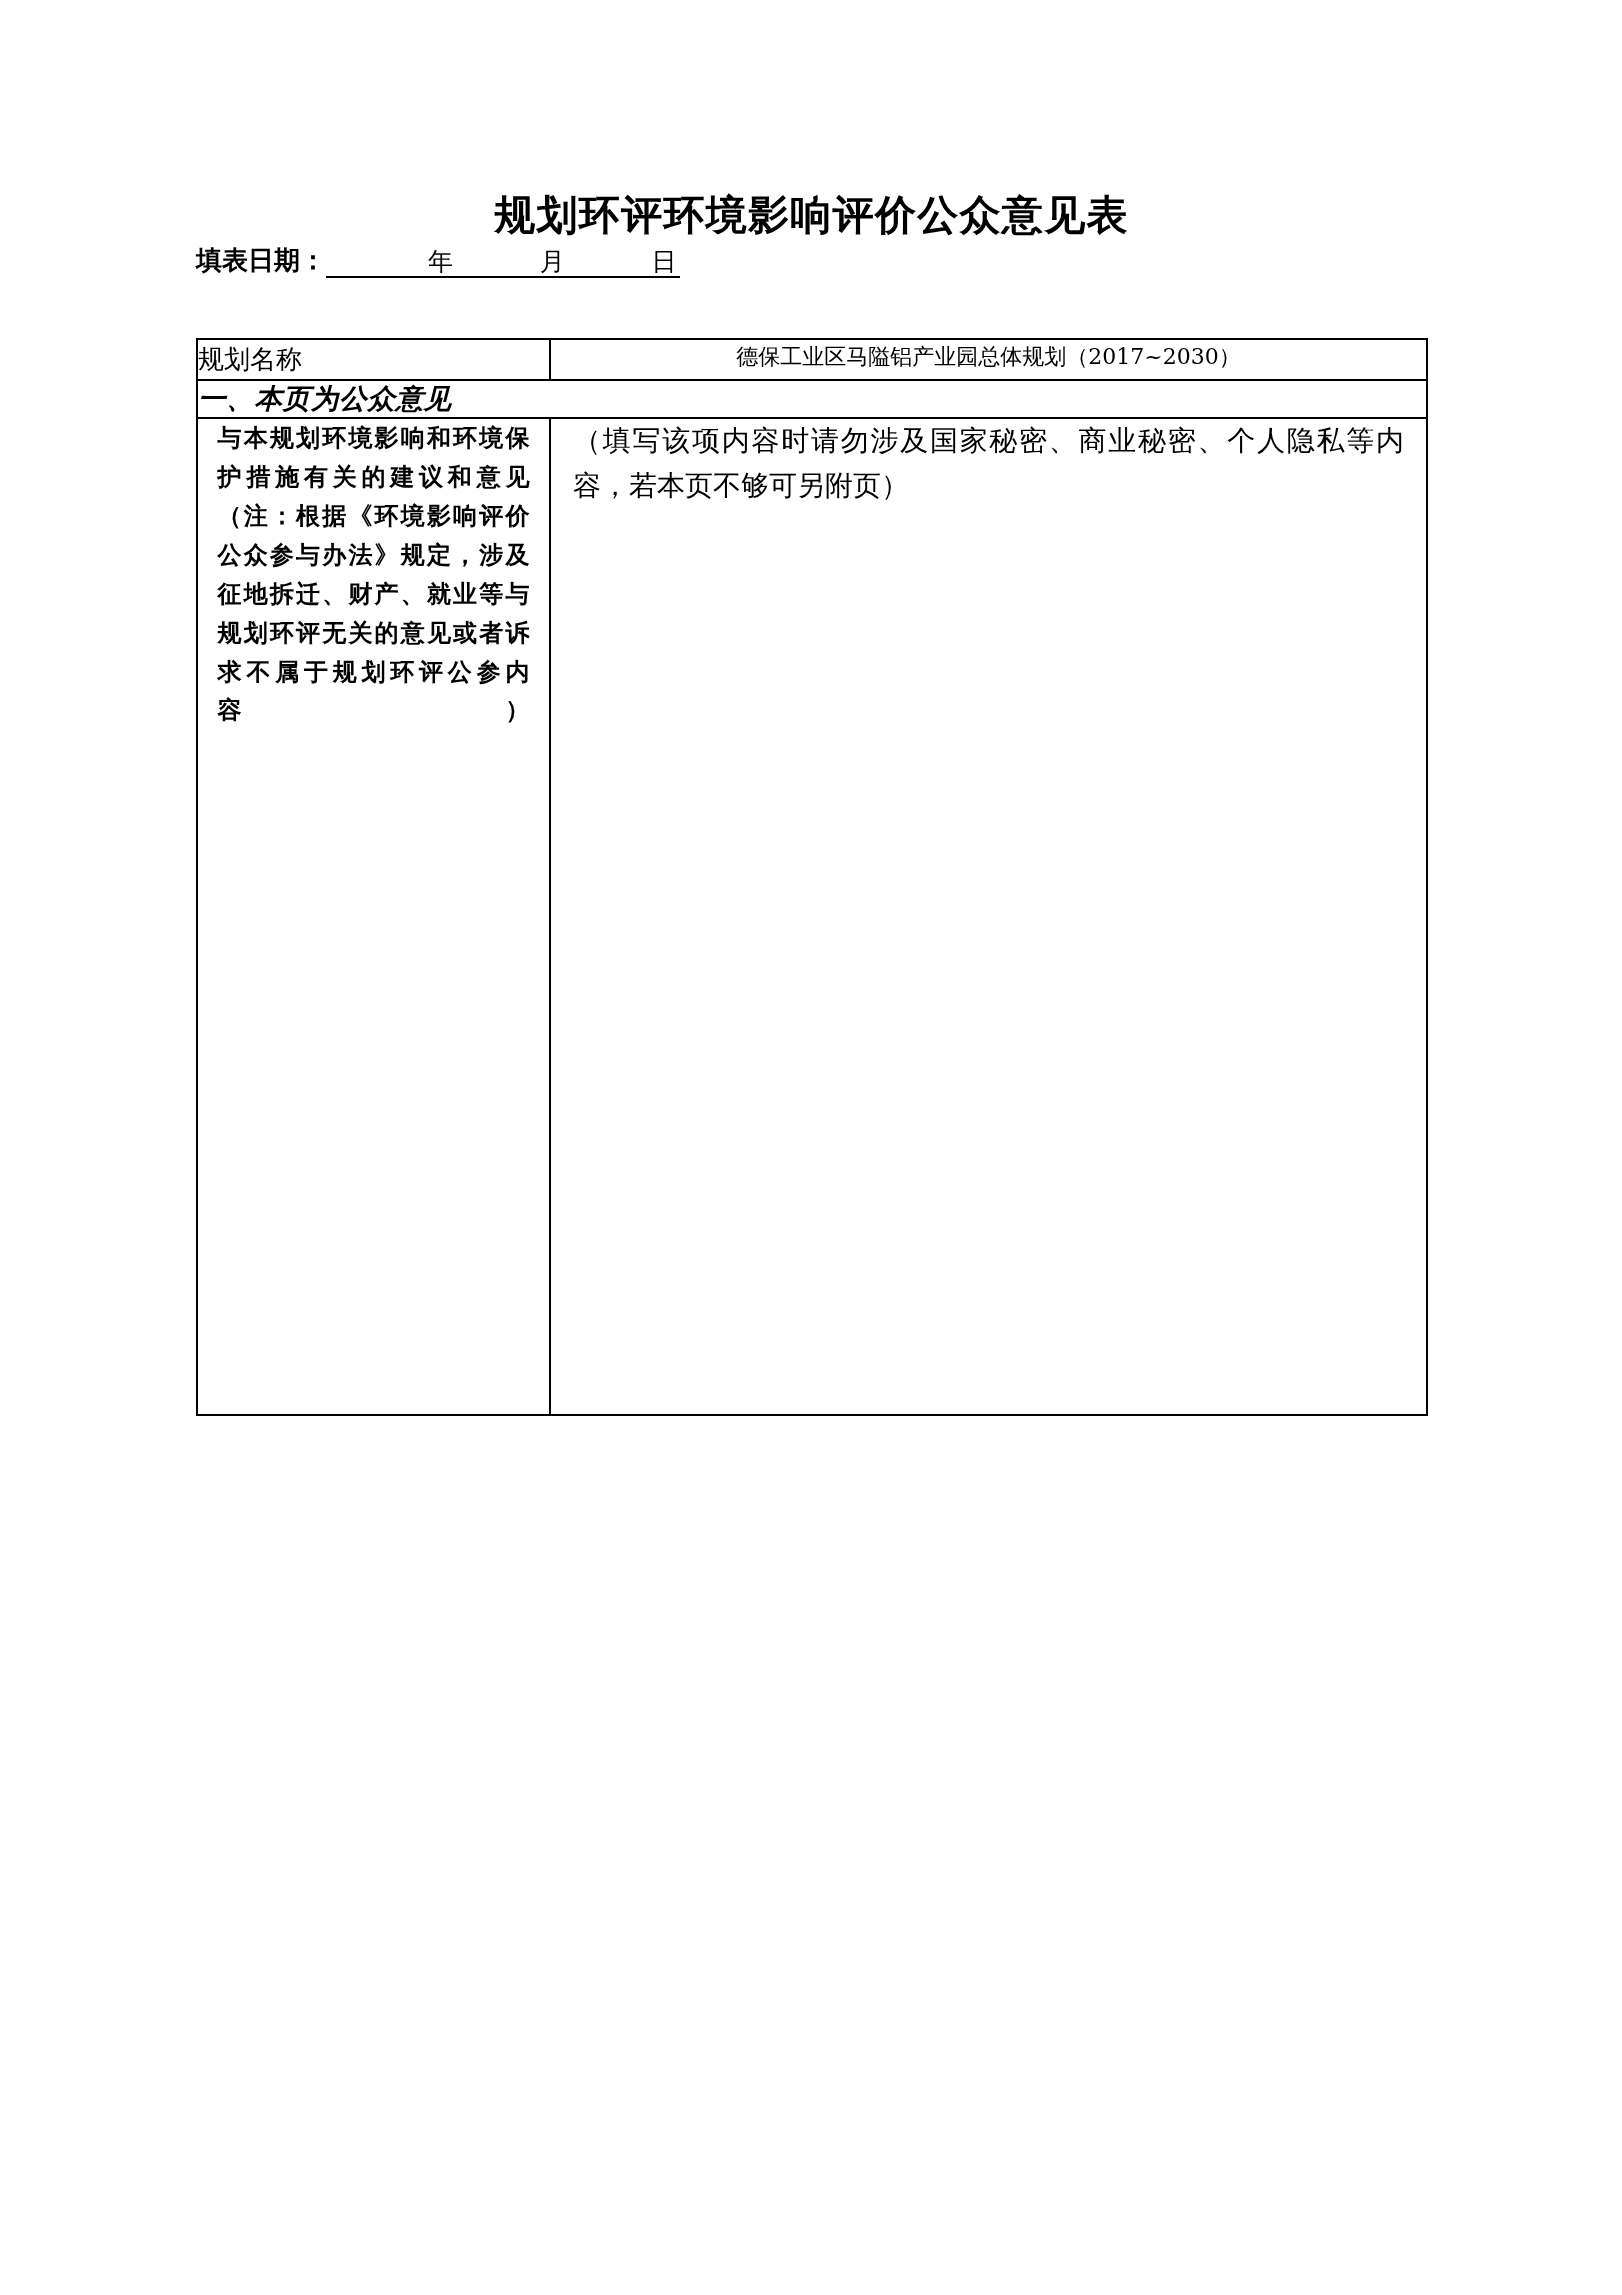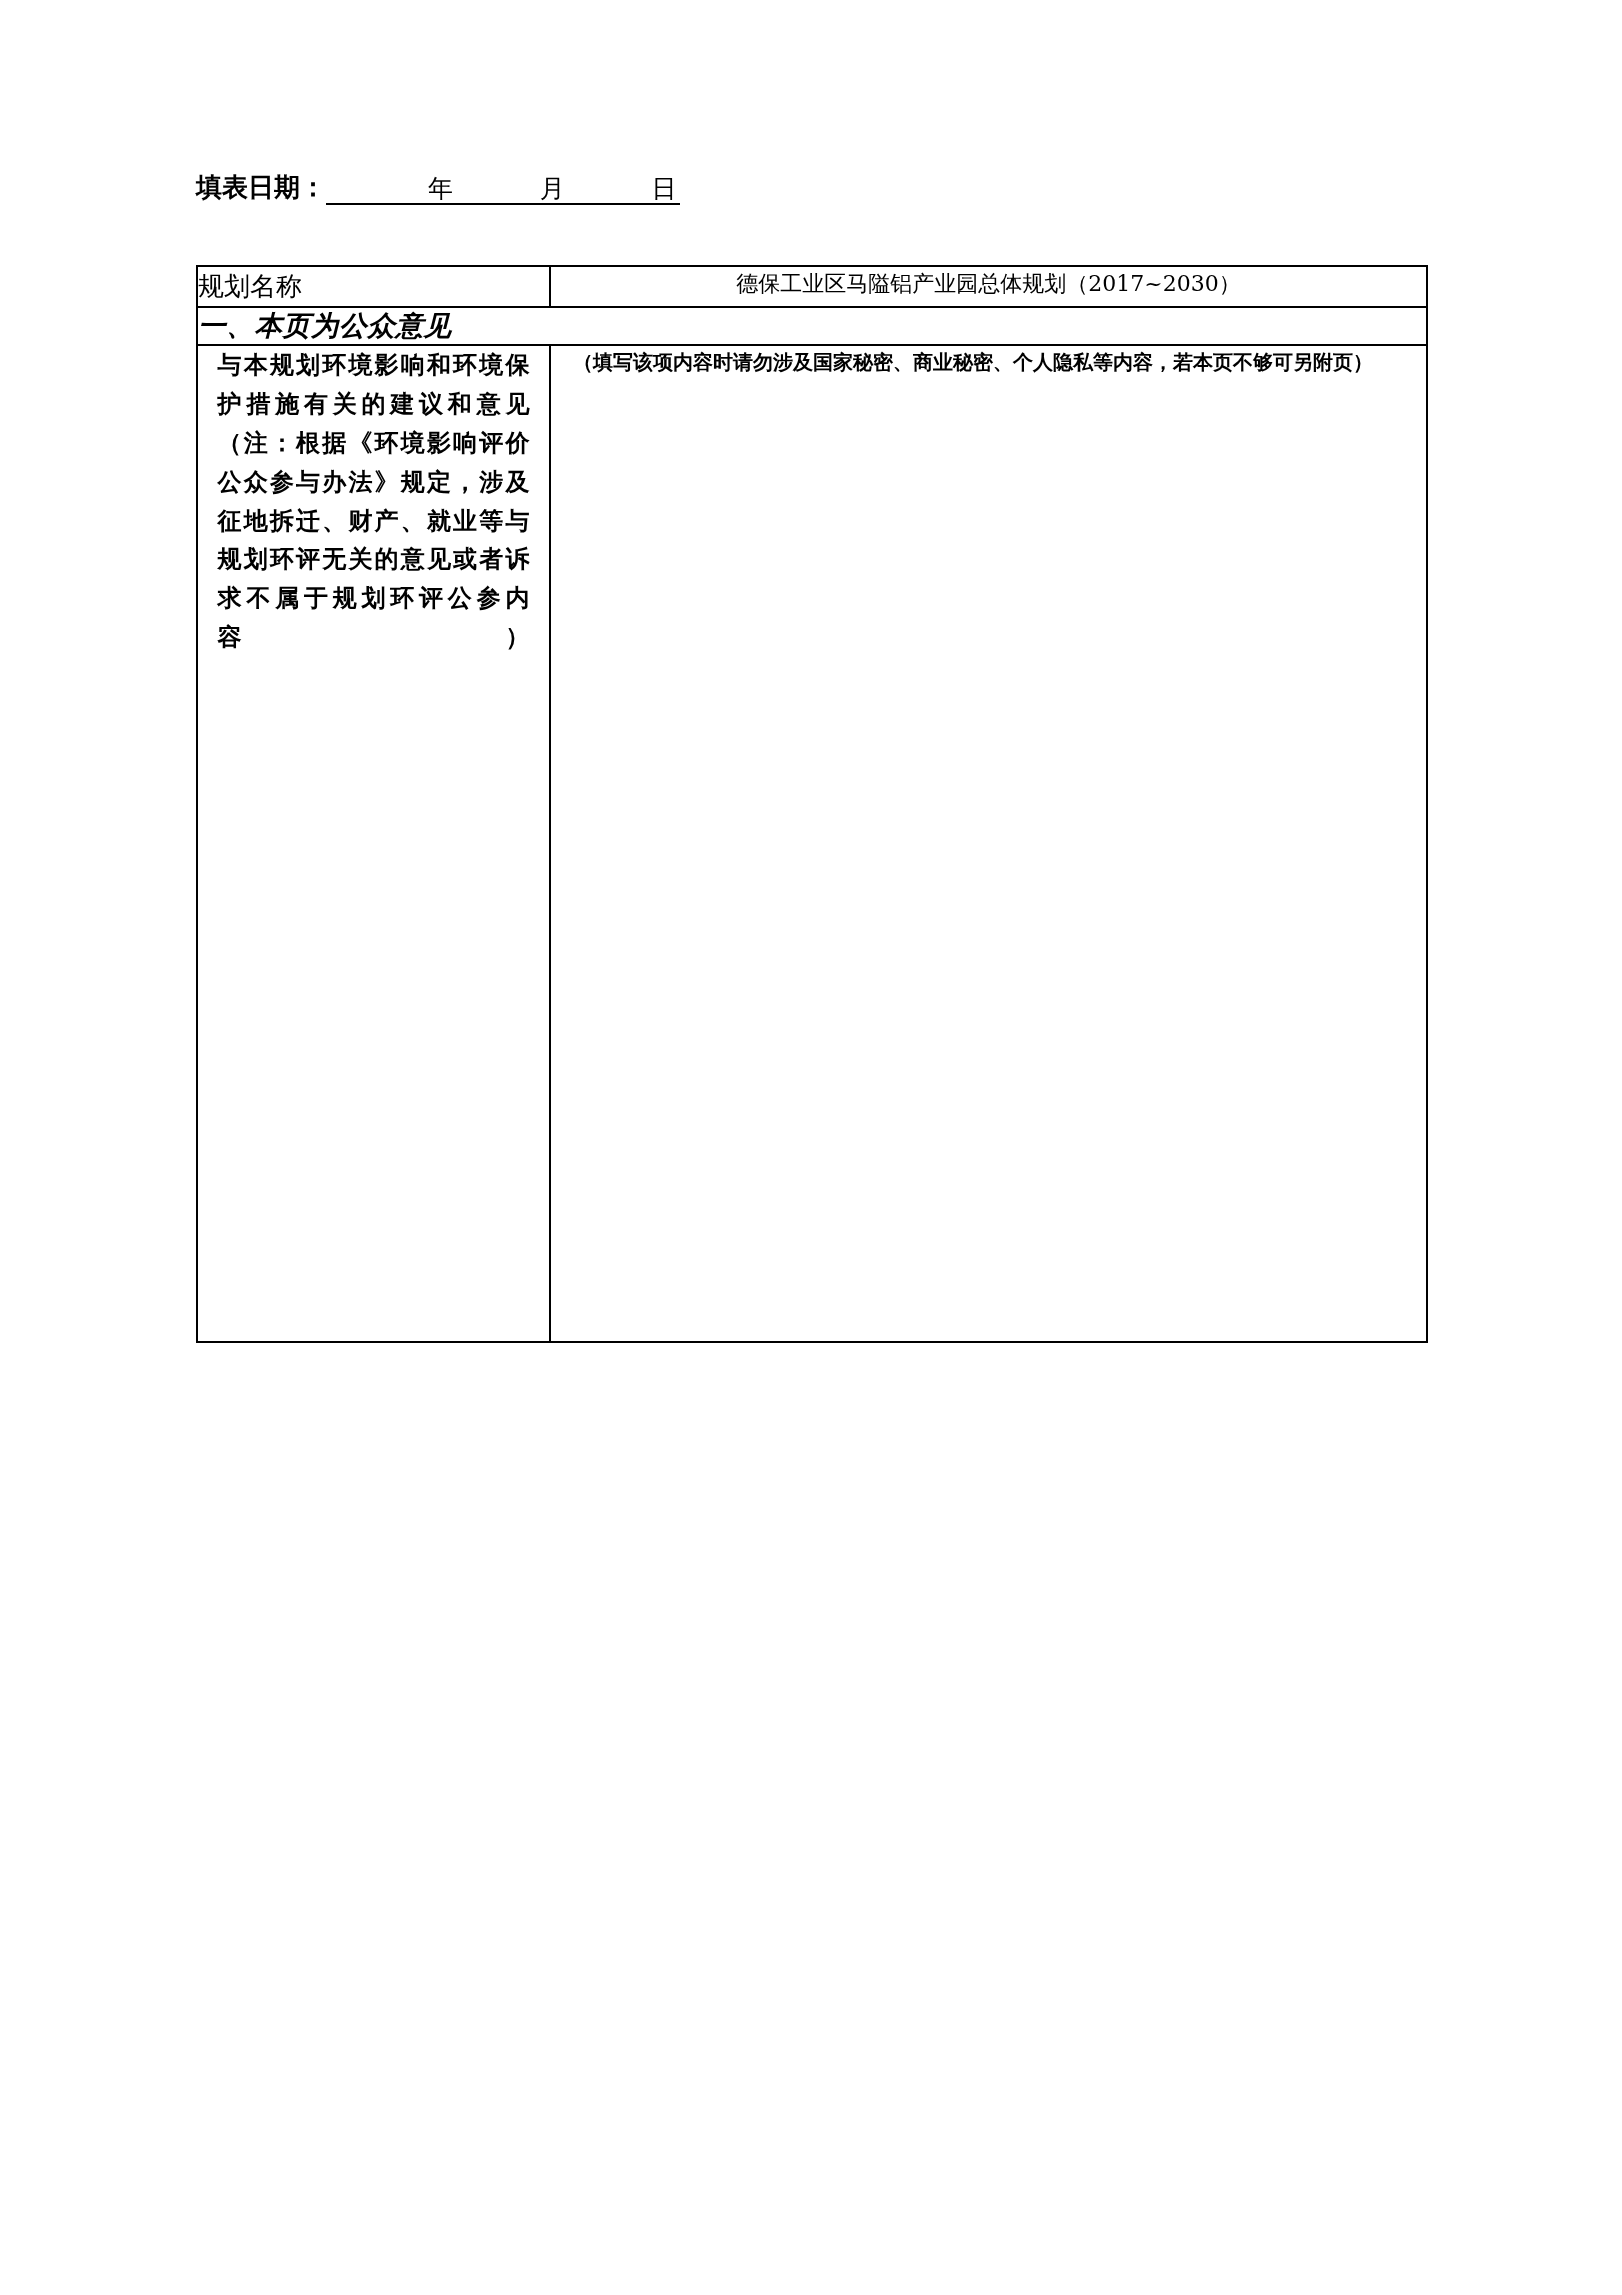--- a/index.html
+++ b/index.html
@@ -105,32 +105,32 @@
     height: 995px;
     vertical-align: middle;
     font-weight: bold;
   }
   .right-cell {
     height: 995px;
     position: relative;
     vertical-align: bottom;
   }
   .note-text {
-    font-size: 20px;
+    font-size: 28px;
     line-height: 1.6;
     padding: 0 22px 23.6px 22px;
     text-align: justify;
-    font-weight: bold;
   }
 </style>
 </head>
 <body>
 
 <div class="page">
 
+  <div class="doc-title">规划环评环境影响评价公众意见表</div>
 
   <div class="date-row">
     <span class="date-label">填表日期：</span>
     <span class="date-blank bl1"></span>
     <span class="date-unit">年</span>
     <span class="date-blank bl2"></span>
     <span class="date-unit">月</span>
     <span class="date-blank bl3"></span>
     <span class="date-unit">日</span>
   </div>

